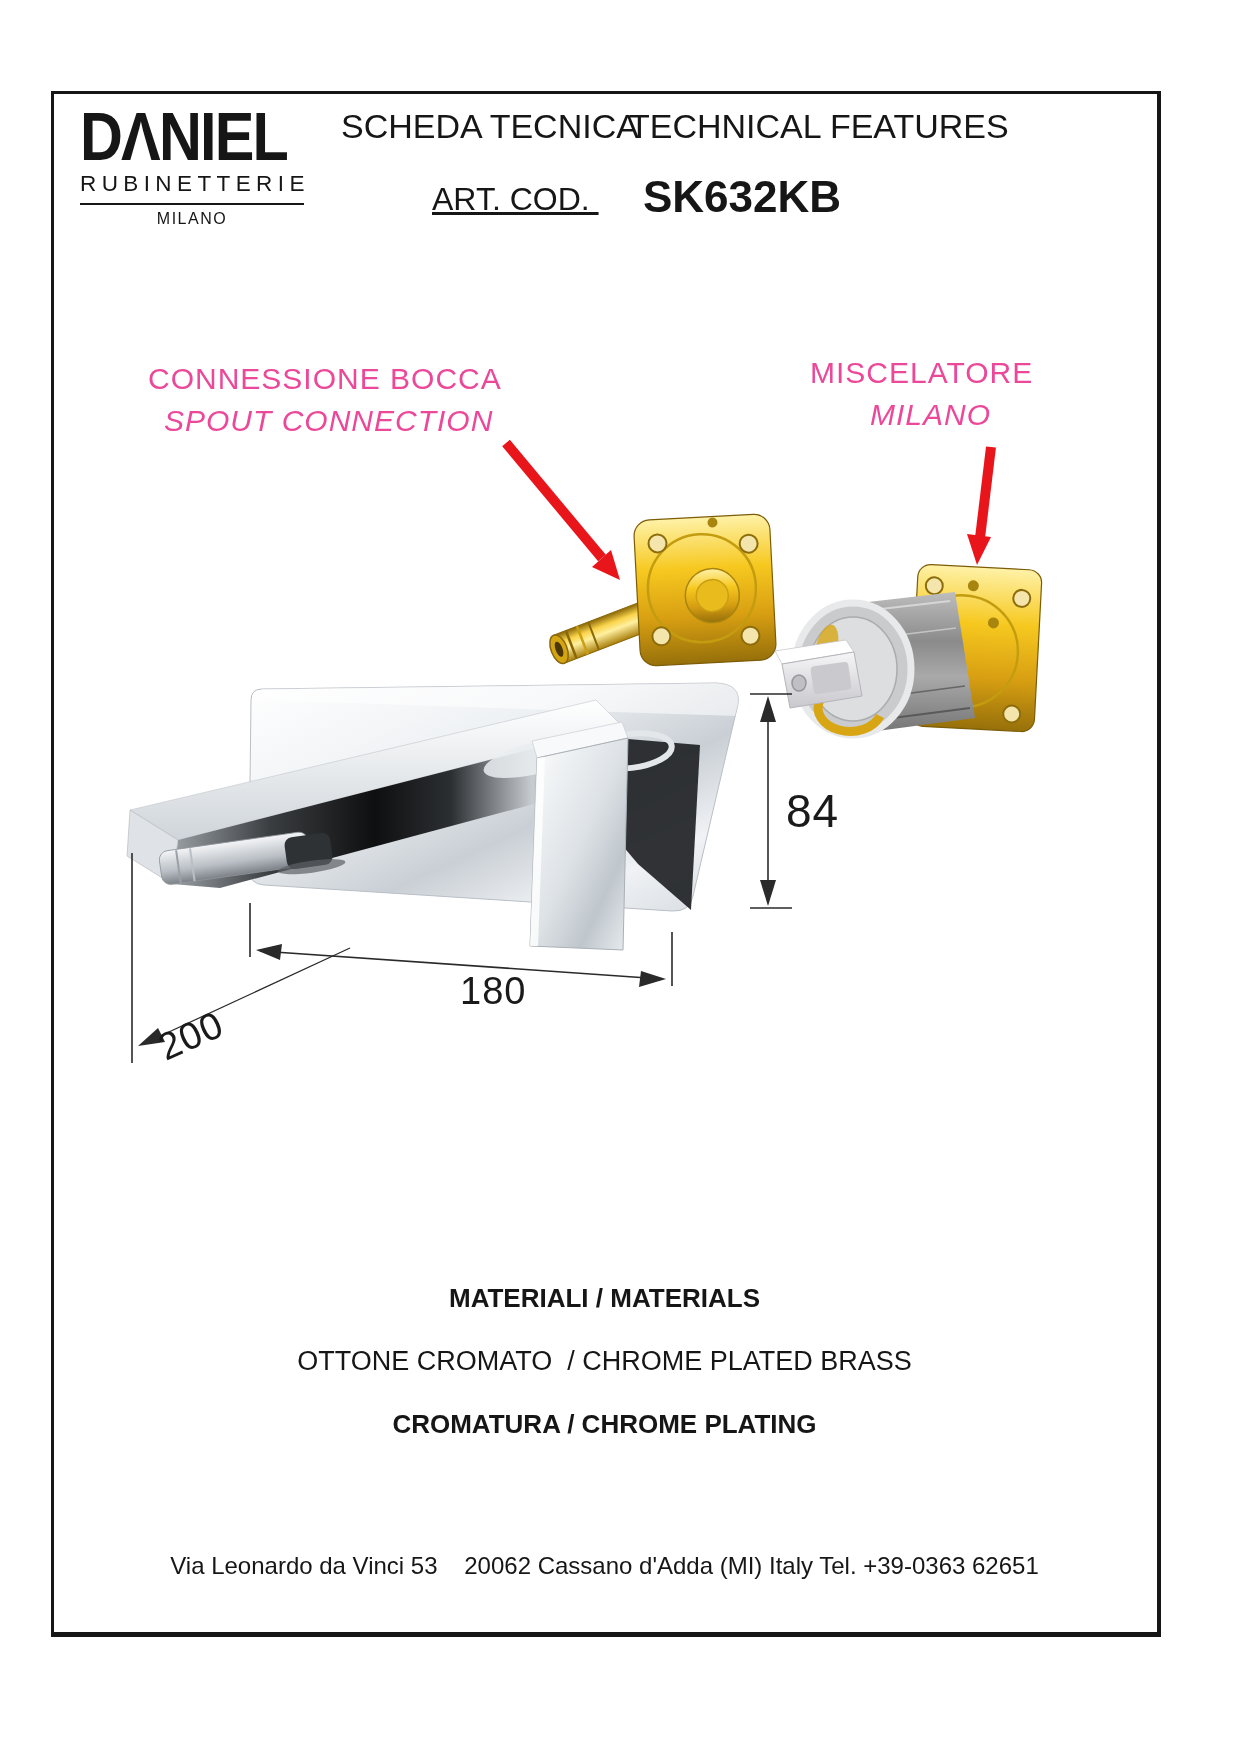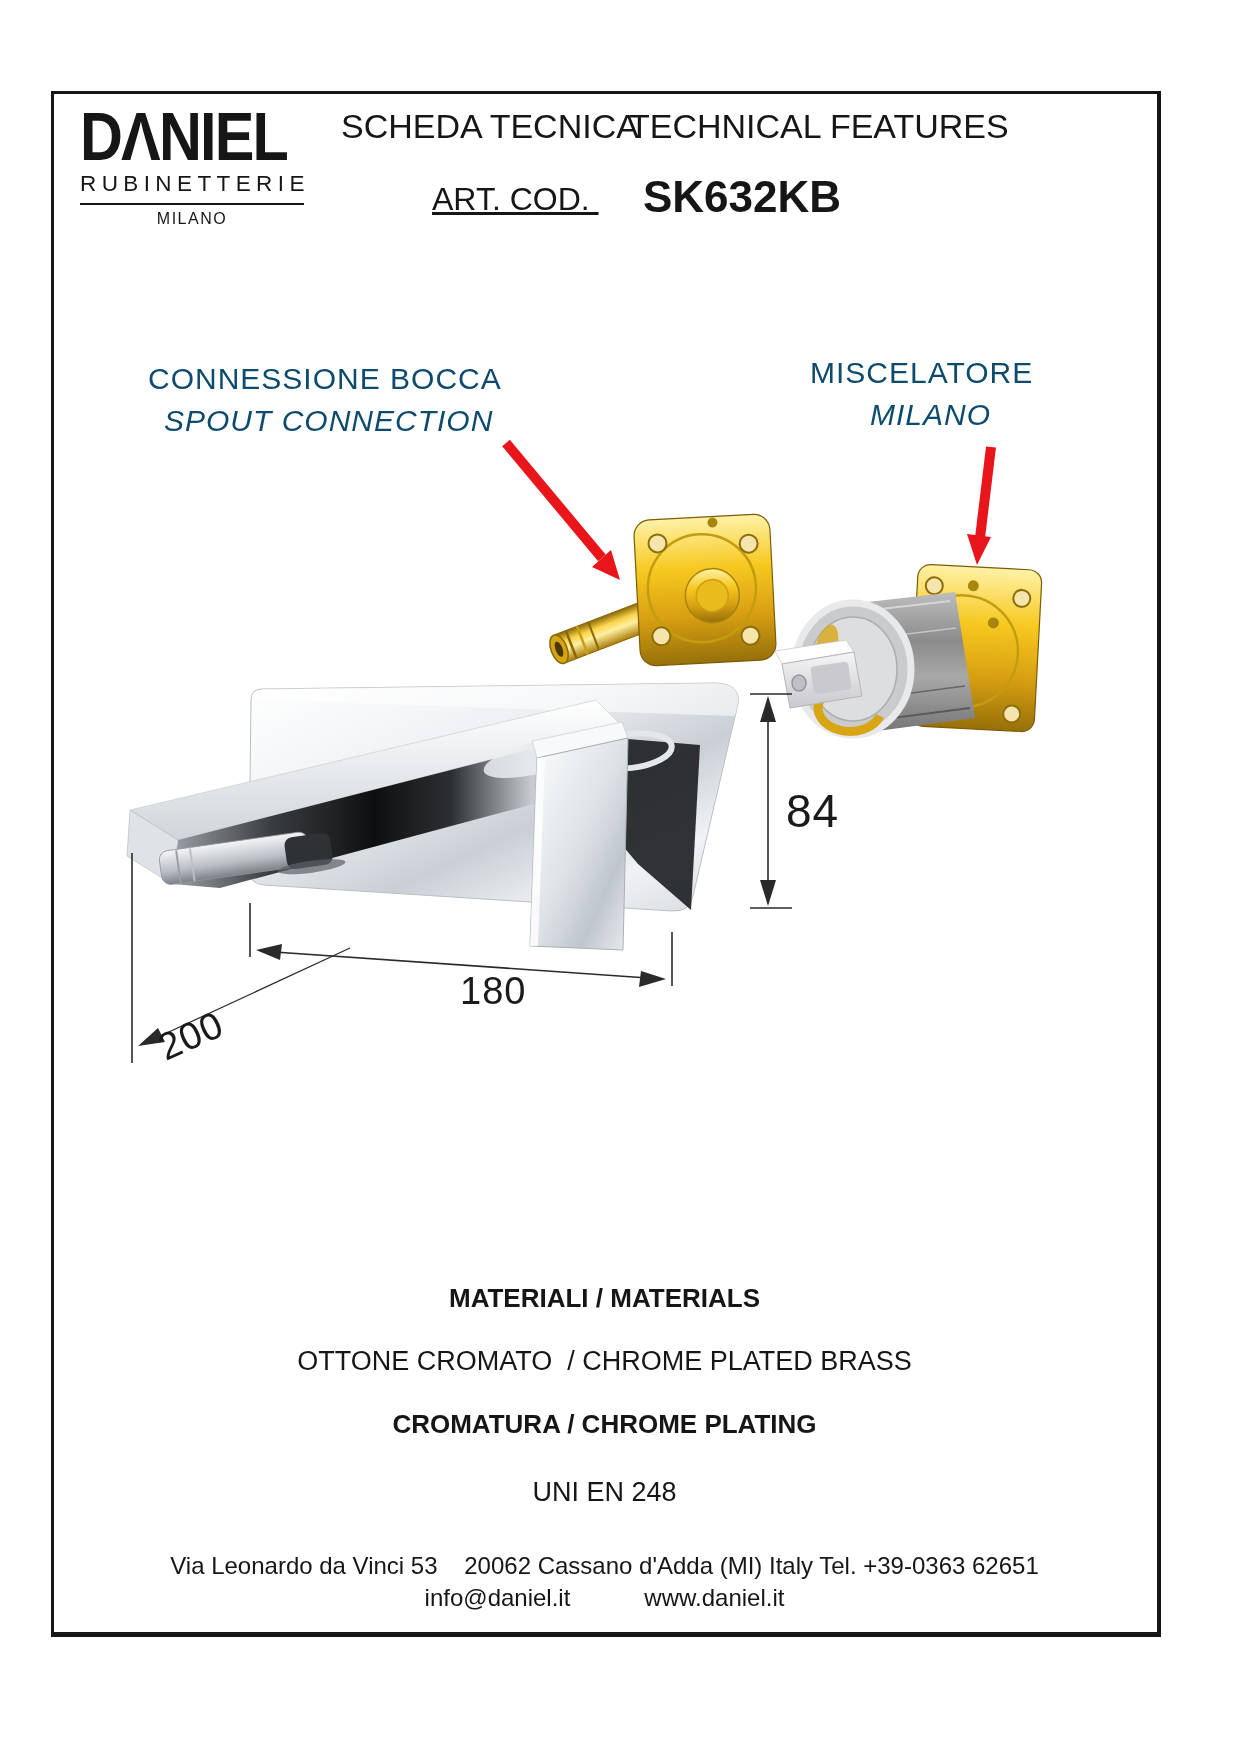--- a/index.html
+++ b/index.html
@@ -13,21 +13,21 @@
   .logo-brand{font-weight:bold;font-size:66px;line-height:1.0;letter-spacing:-2px;
               transform:scaleX(.90) scaleY(1.04);transform-origin:left top;white-space:nowrap;}
   .logo-sub{font-size:22.5px;letter-spacing:5.4px;margin-top:3px;white-space:nowrap;
             border-bottom:2px solid #161616;padding-bottom:6px;text-align:left;}
   .logo-city{font-size:16px;letter-spacing:1.5px;margin-top:5px;}
   
   .title{font-size:34px;}
   .artcod{font-size:32px;text-decoration:underline;}
   .artval{font-size:44px;font-weight:bold;}
   
-  .callout{font-size:30px;letter-spacing:1px;color:#0c4a6e;}
+  .callout{font-size:30px;letter-spacing:1px;color:#ec4899;}
   .callout.it2{font-style:italic;}
   
   .dim{font-size:46px;color:#1a1a1a;letter-spacing:1px;}
   .dim-small{font-size:38px;}
   .rot200{transform:rotate(-24deg);transform-origin:left top;}
   
   .cline{position:absolute;left:51px;width:1107px;text-align:center;white-space:pre;}
   .bold30{font-size:26px;font-weight:bold;}
   .reg27{font-size:27px;}
   .addr{font-size:24px;}
@@ -223,20 +223,15 @@
     </g>
   </svg>
 
   <div class="abs dim" style="left:786px;top:784px;">84</div>
   <div class="abs dim dim-small" style="left:460px;top:970px;">180</div>
   <div class="abs dim dim-small rot200" style="left:152px;top:1030px;">200</div>
 
   <div class="cline bold30" style="top:1283px;">MATERIALI / MATERIALS</div>
   <div class="cline reg27" style="top:1346px;">OTTONE CROMATO  / CHROME PLATED BRASS</div>
   <div class="cline bold30" style="top:1409px;">CROMATURA / CHROME PLATING</div>
-  <div class="cline reg27" style="top:1477px;">UNI EN 248</div>
 
   <div class="cline addr" style="top:1552px;">Via Leonardo da Vinci 53    20062 Cassano d'Adda (MI) Italy Tel. +39-0363 62651</div>
-  <div class="cline addr f2wrap" style="top:1584px;">
-    <span>info@daniel.it</span>
-    <span>www.daniel.it</span>
-  </div>
 </div>
 
 </body></html>

